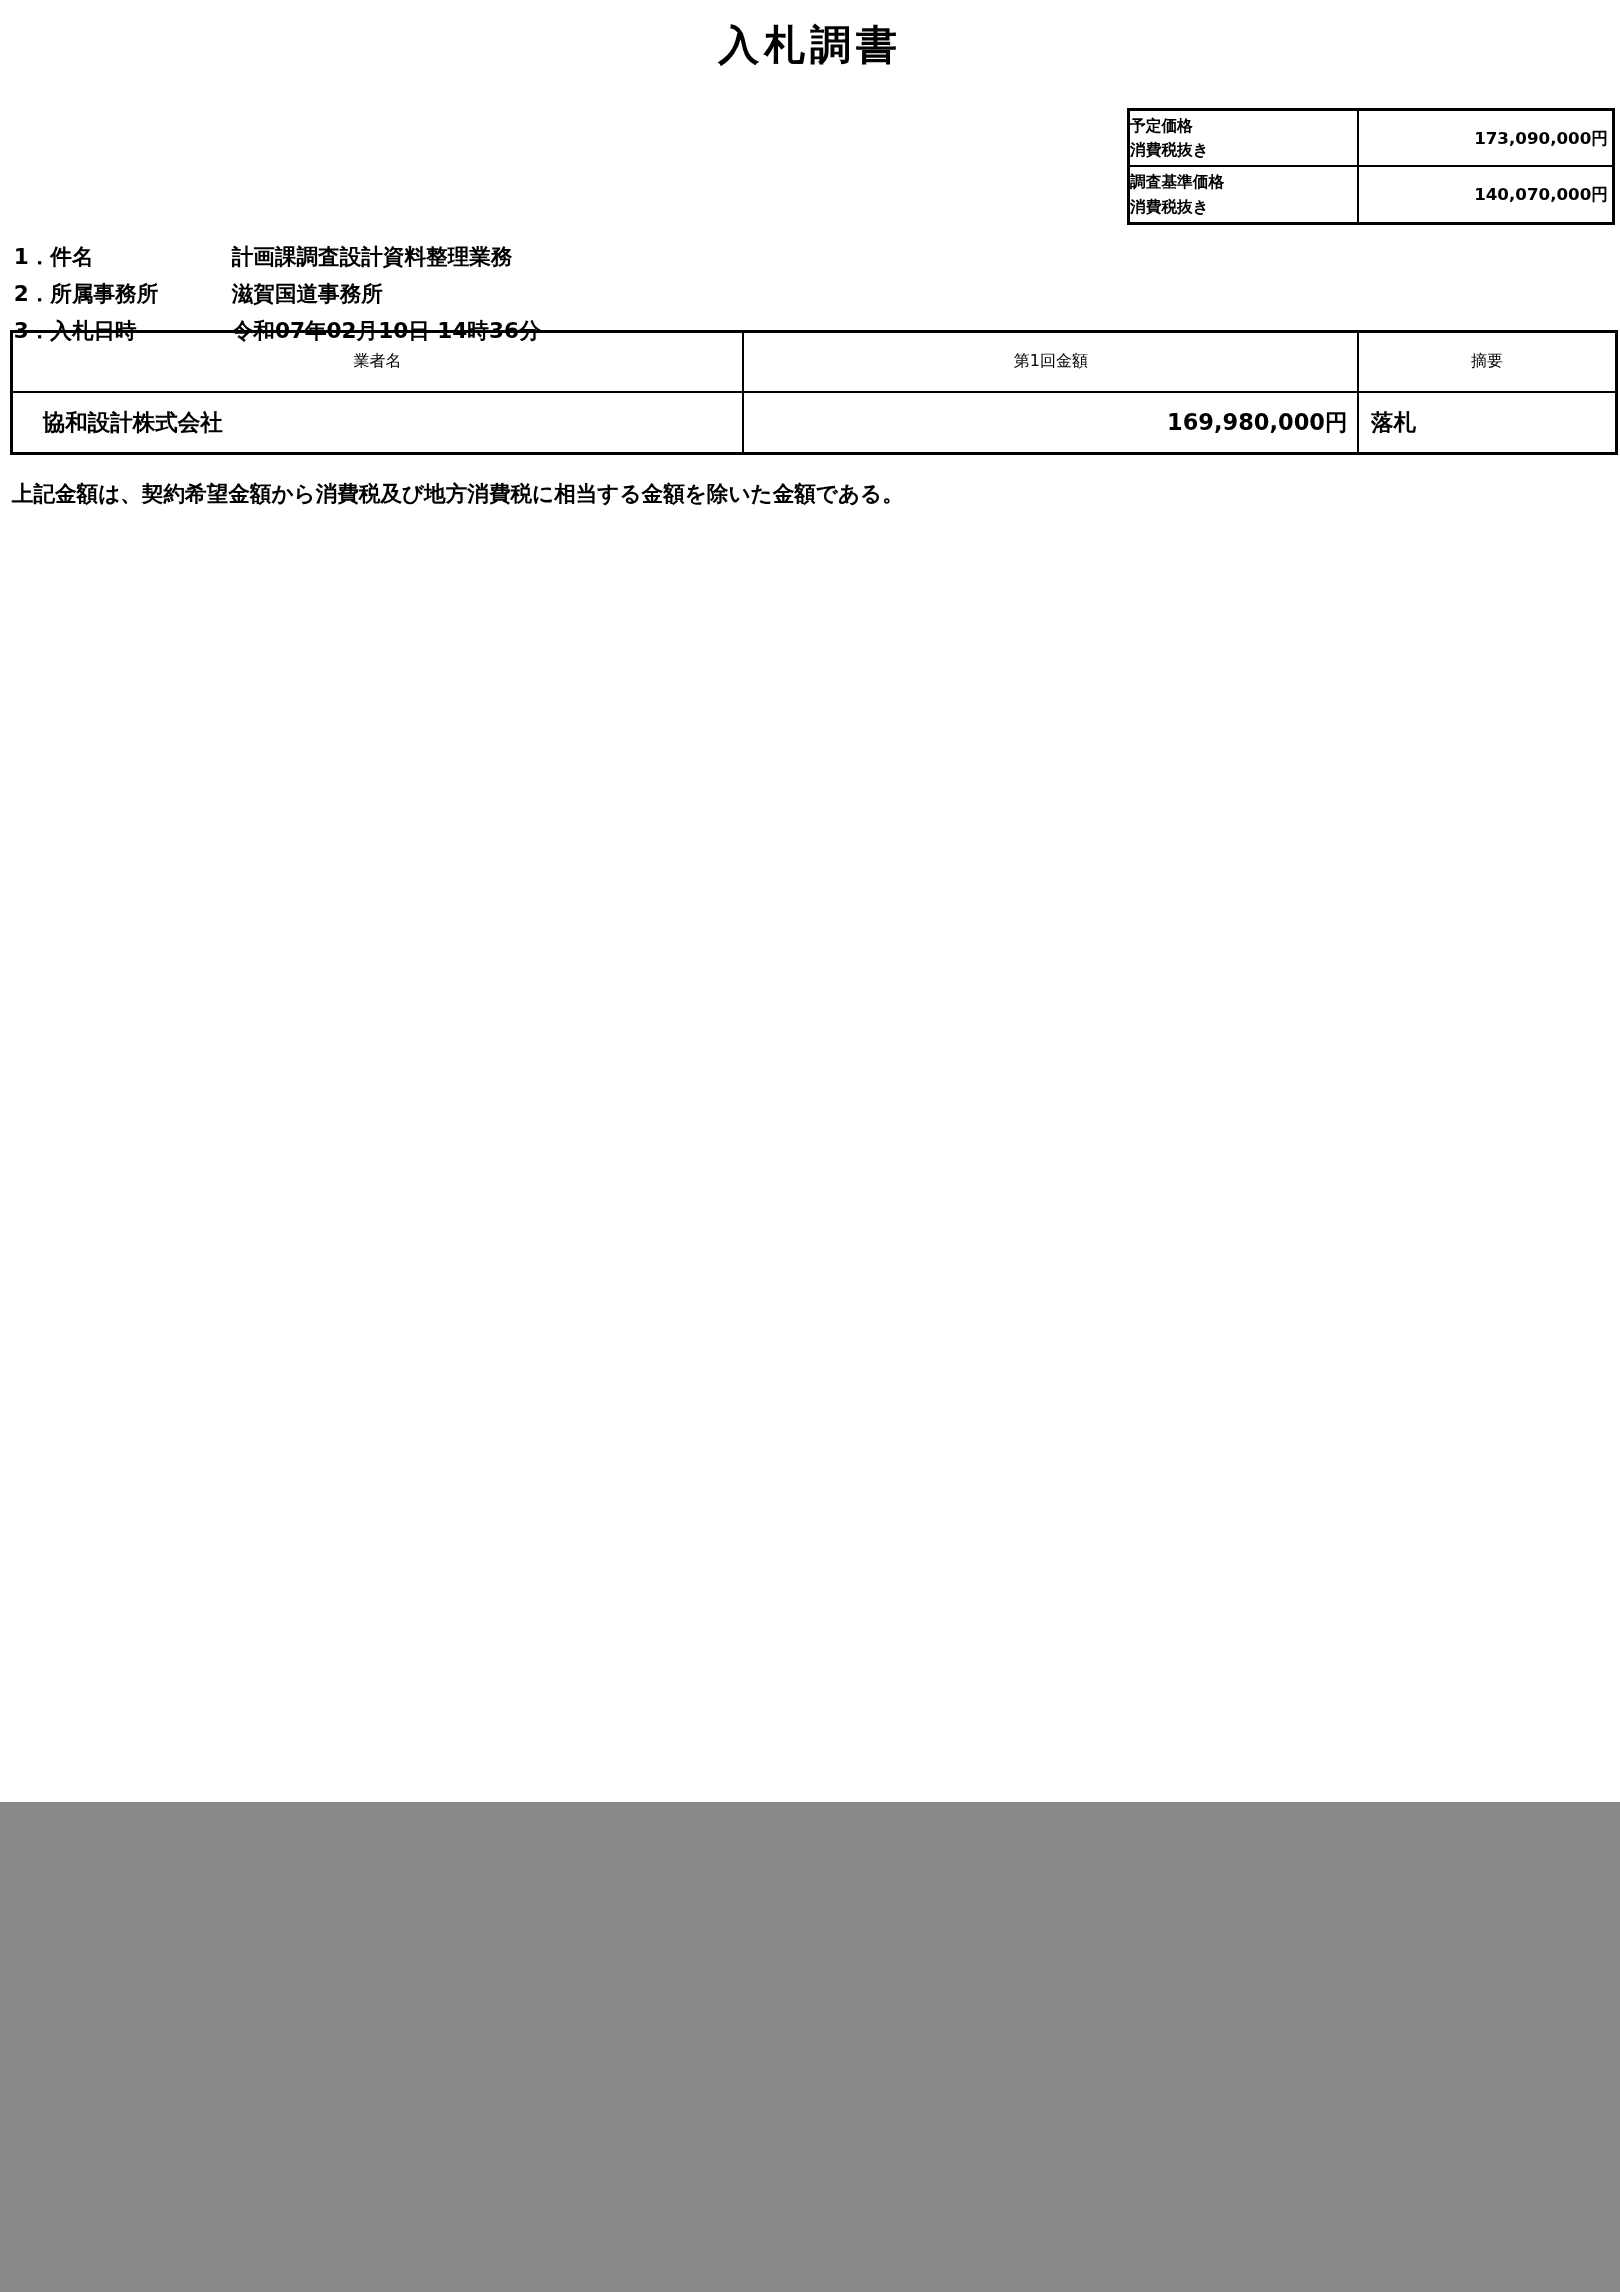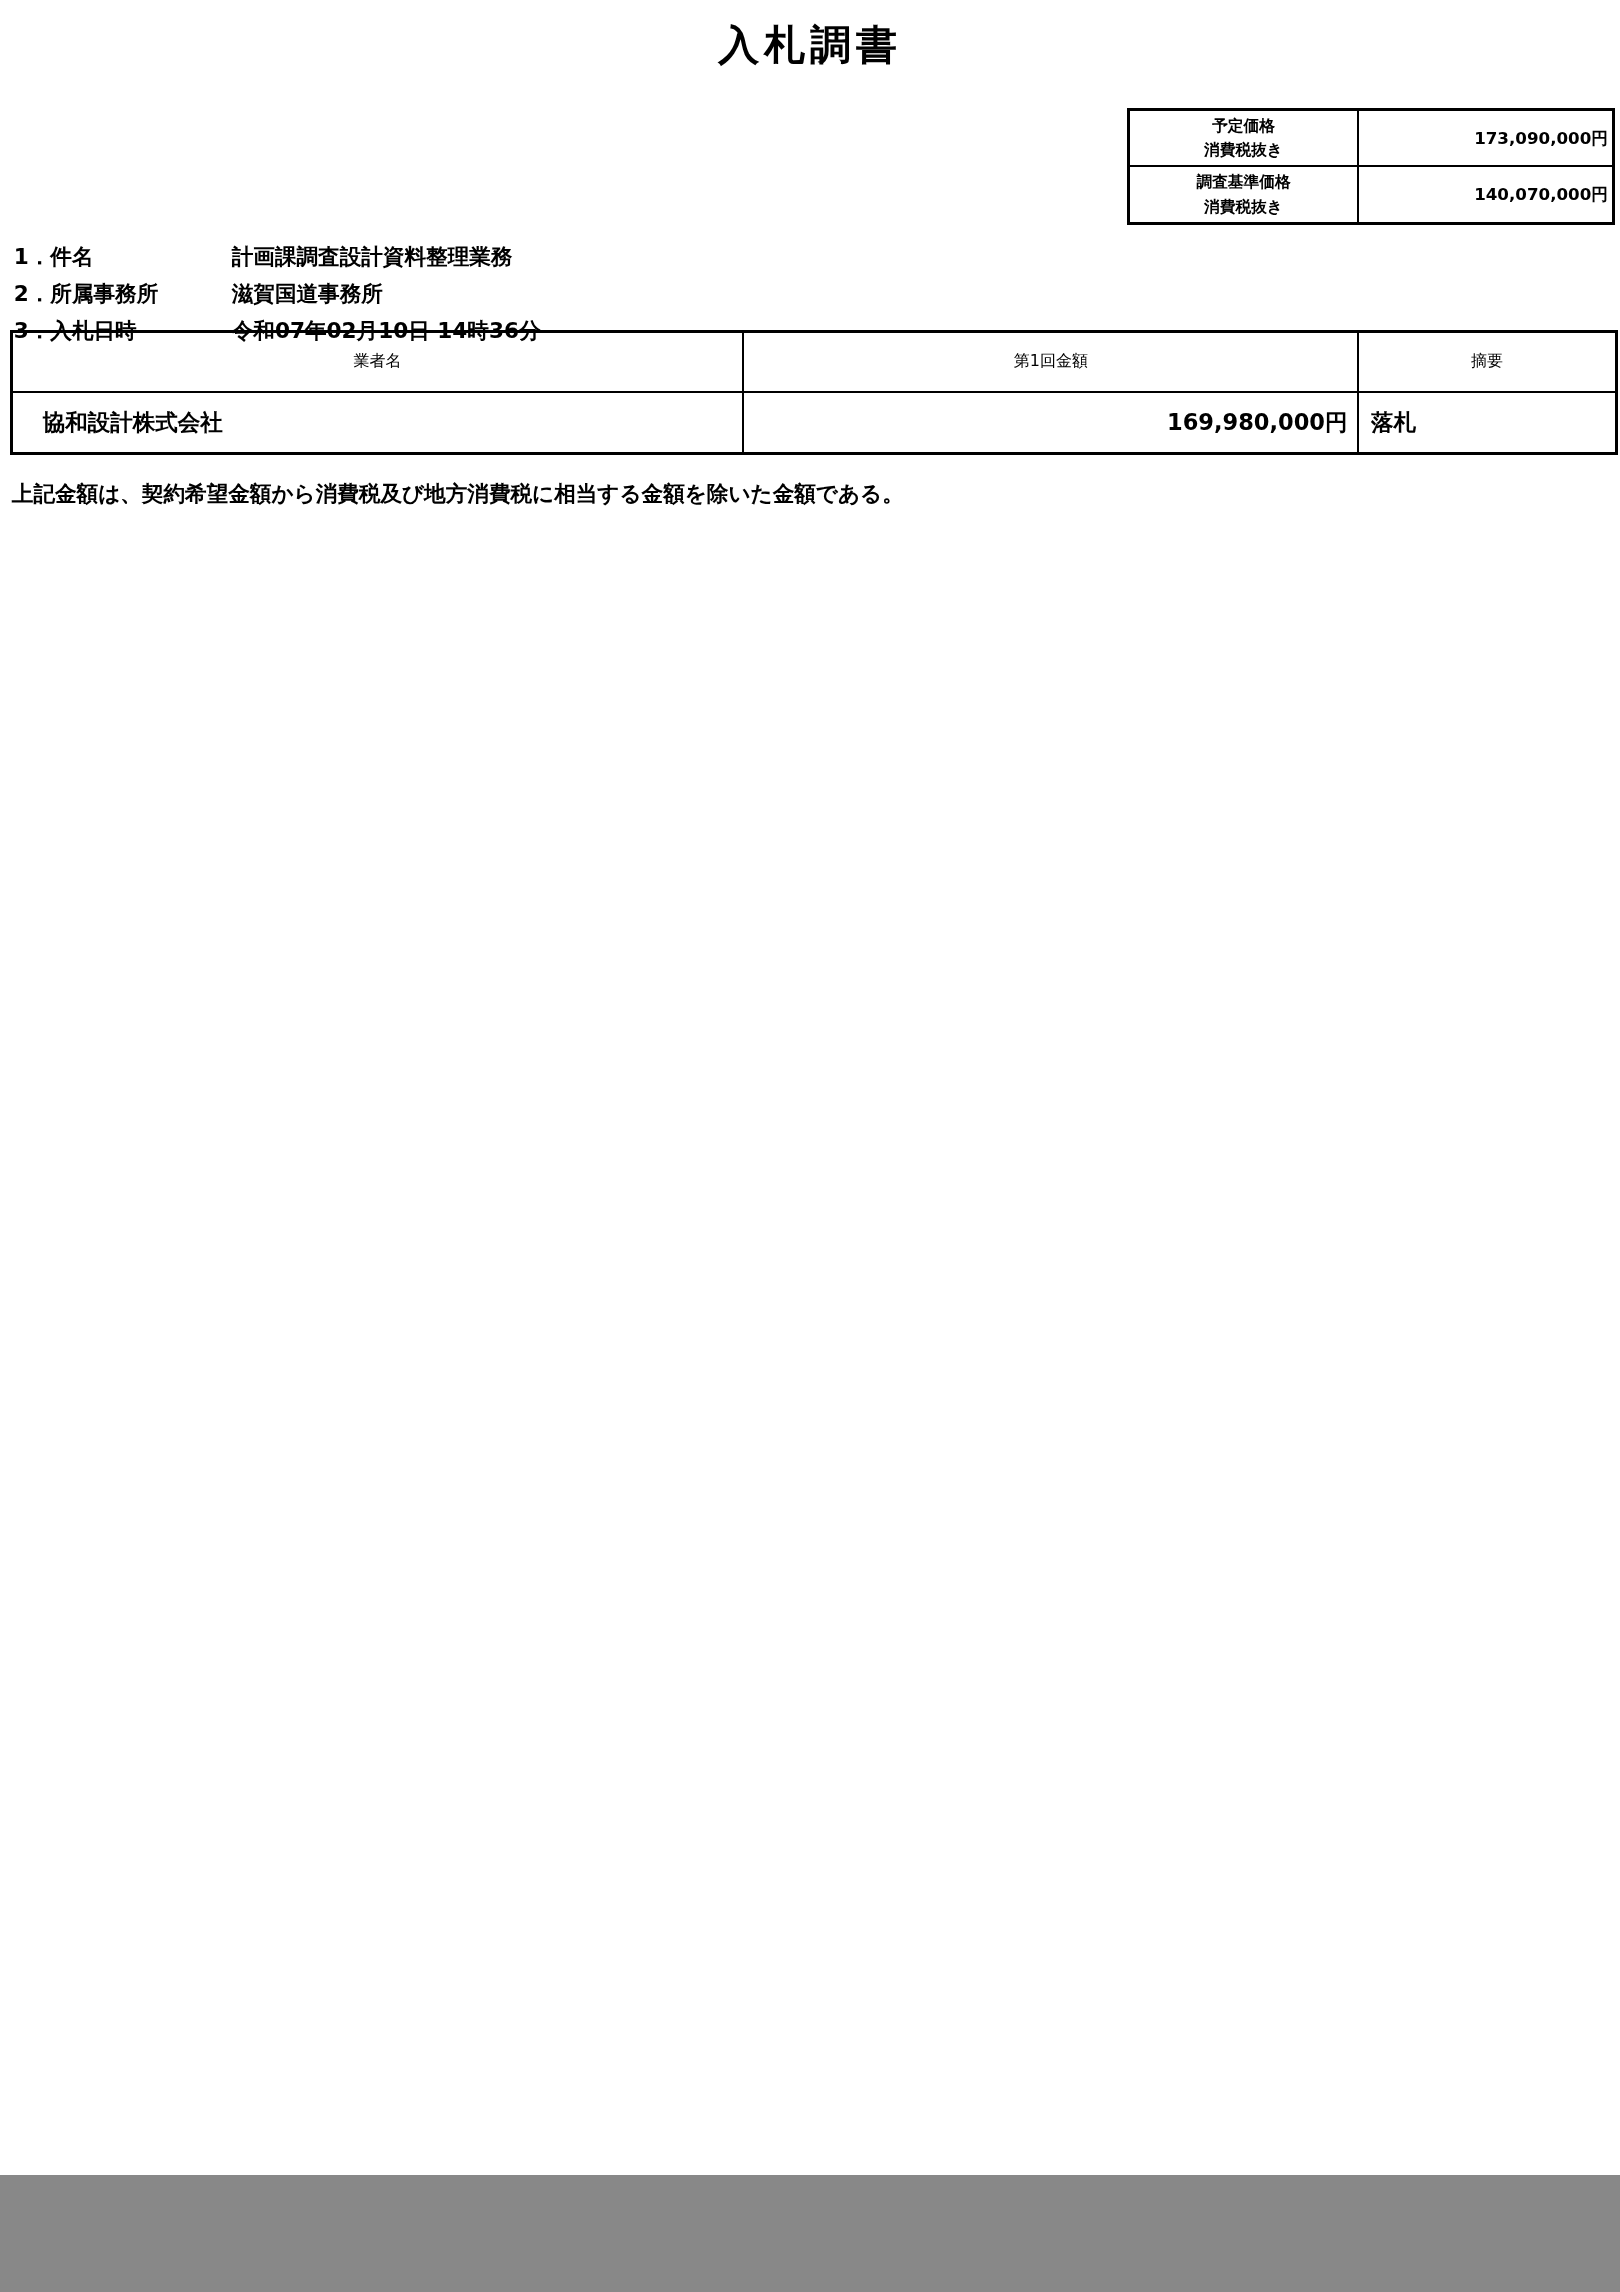--- a/index.html
+++ b/index.html
@@ -3,21 +3,21 @@
 <meta charset="utf-8">
 <style>
   html, body {
     margin: 0;
     padding: 0;
     background: #888;
   }
   .page {
     position: relative;
     width: 1620px;
-    height: 2175px;
+    height: 1802px;
     margin: 0 auto;
     background: #ffffff;
     color: #000000;
     font-family: "DejaVu Sans", "Liberation Sans", sans-serif;
     font-weight: bold;
     overflow: hidden;
   }
 
   
   .doc-title {
@@ -42,21 +42,20 @@
     table-layout: fixed;
     border: 3.9px solid #000;
   }
   .price-table td {
     border: 2.9px solid #000;
     vertical-align: middle;
   }
   .price-table tr { height: 54px; }
   .pt-label {
     width: 227px;
-    text-align: center;
     font-size: 15.7px;
     line-height: 1.55;
     padding: 2.9px 0;
   }
   .pt-value {
     text-align: right;
     font-size: 16.7px;
     padding-right: 4px;
   }
 

